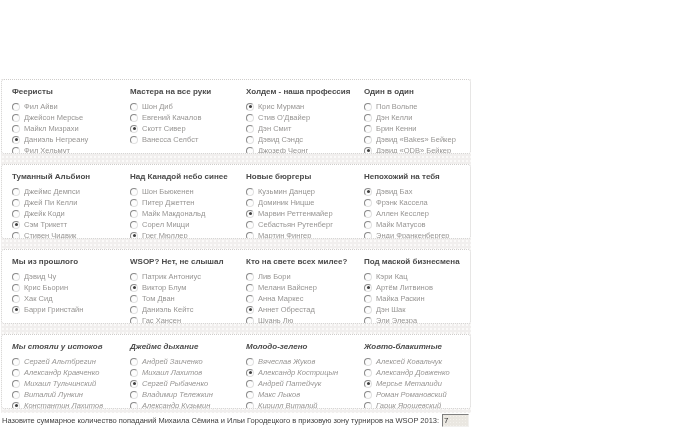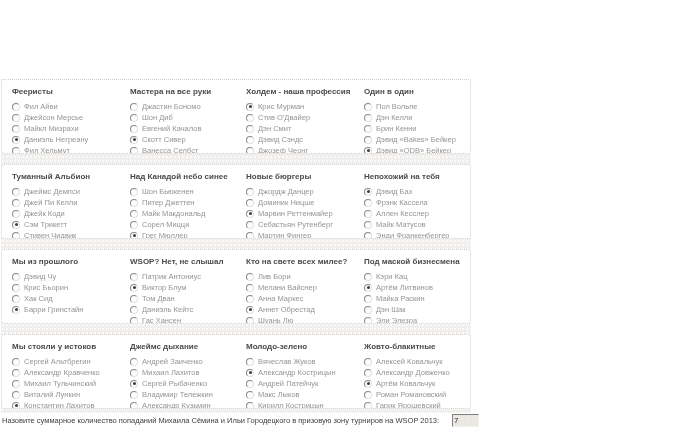--- a/index.html
+++ b/index.html
@@ -20,21 +20,21 @@
     background:#ffffff;
     border:1px dotted #cfcdcb;
     border-radius:3px;
     height:75px;
     margin-bottom:10px;
     display:grid;
     grid-template-columns:118px 116px 118px 1fr;
     padding:7px 16px 0 10px;
     overflow:hidden;
   }
-  .quiz-row:last-child{margin-bottom:0;}
+  .quiz-row:last-child{margin-bottom:0;font-style:italic;}
   .poll-group{min-width:0;}
   .group-title{
     font-size:8px;font-weight:bold;color:#4a4a4a;
     margin:0 0 5px 0;white-space:nowrap;
   }
   .option-row{display:flex;align-items:center;height:11px;gap:4px;}
   .option-label{font-size:7.5px;color:#979593;white-space:nowrap;}
   .radio-icon{
     flex:0 0 auto;width:8px;height:8px;box-sizing:border-box;
     border-radius:50%;
@@ -42,21 +42,21 @@
     border:1px solid #8a8a8a;
     border-bottom-color:#e0e0e0;border-right-color:#e0e0e0;
     position:relative;
   }
   .radio-icon.checked::after{
     content:"";position:absolute;left:1.5px;top:1.5px;
     width:3px;height:3px;border-radius:50%;background:#3f3f3f;
   }
   .question-bar{
     position:absolute;left:2px;top:414px;
-    display:flex;align-items:center;gap:13px;
+    display:flex;align-items:center;gap:3px;
     font-size:7.5px;color:#3d3d3d;white-space:nowrap;
   }
   .answer-input{
     box-sizing:border-box;width:27px;height:13px;
     border:1px solid;border-color:#7f7f7f #f2f1ef #f2f1ef #7f7f7f;
     background-color:#eae7e1;
     background-image:radial-gradient(circle, #f3f1ec 26%, rgba(0,0,0,0) 27%);
     background-size:3px 3px;
     font-family:"Liberation Sans", sans-serif;
     font-size:8px;color:#333;padding:0 1px;
@@ -87,24 +87,20 @@
         </div>
         <div class="option-row">
           <span class="radio-icon"></span>
           <span class="option-label">Фил Хельмут</span>
         </div>
       </div>
       <div class="poll-group">
         <div class="group-title">Мастера на все руки</div>
         <div class="option-row">
           <span class="radio-icon"></span>
-          <span class="option-label">Джастин Бономо</span>
-        </div>
-        <div class="option-row">
-          <span class="radio-icon"></span>
           <span class="option-label">Шон Диб</span>
         </div>
         <div class="option-row">
           <span class="radio-icon"></span>
           <span class="option-label">Евгений Качалов</span>
         </div>
         <div class="option-row">
           <span class="radio-icon checked"></span>
           <span class="option-label">Скотт Сивер</span>
         </div>
@@ -204,21 +200,21 @@
         </div>
         <div class="option-row">
           <span class="radio-icon checked"></span>
           <span class="option-label">Грег Мюллер</span>
         </div>
       </div>
       <div class="poll-group">
         <div class="group-title">Новые бюргеры</div>
         <div class="option-row">
           <span class="radio-icon"></span>
-          <span class="option-label">Джордж Данцер</span>
+          <span class="option-label">Кузьмин Данцер</span>
         </div>
         <div class="option-row">
           <span class="radio-icon"></span>
           <span class="option-label">Доминик Ницше</span>
         </div>
         <div class="option-row">
           <span class="radio-icon checked"></span>
           <span class="option-label">Марвин Реттенмайер</span>
         </div>
         <div class="option-row">
@@ -404,36 +400,36 @@
         <div class="option-row">
           <span class="radio-icon"></span>
           <span class="option-label">Андрей Патейчук</span>
         </div>
         <div class="option-row">
           <span class="radio-icon"></span>
           <span class="option-label">Макс Лыков</span>
         </div>
         <div class="option-row">
           <span class="radio-icon"></span>
-          <span class="option-label">Кирилл Кострицын</span>
+          <span class="option-label">Кирилл Виталий</span>
         </div>
       </div>
       <div class="poll-group">
         <div class="group-title">Жовто-блакитные</div>
         <div class="option-row">
           <span class="radio-icon"></span>
           <span class="option-label">Алексей Ковальчук</span>
         </div>
         <div class="option-row">
           <span class="radio-icon"></span>
           <span class="option-label">Александр Довженко</span>
         </div>
         <div class="option-row">
           <span class="radio-icon checked"></span>
-          <span class="option-label">Артём Ковальчук</span>
+          <span class="option-label">Мерсье Металиди</span>
         </div>
         <div class="option-row">
           <span class="radio-icon"></span>
           <span class="option-label">Роман Романовский</span>
         </div>
         <div class="option-row">
           <span class="radio-icon"></span>
           <span class="option-label">Гарик Ярошевский</span>
         </div>
       </div>

